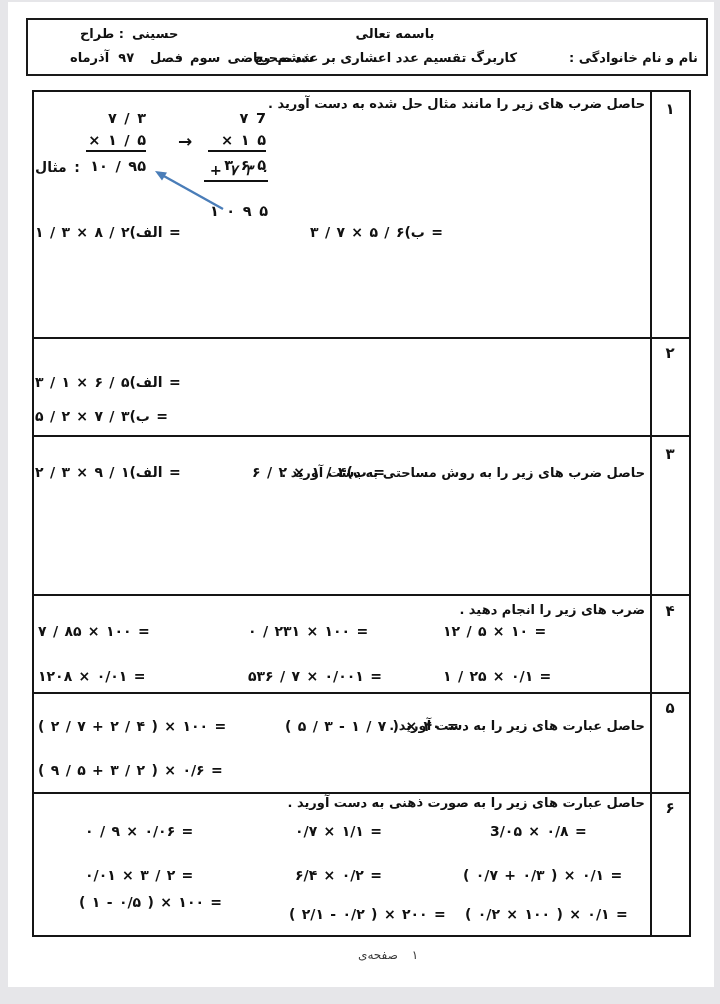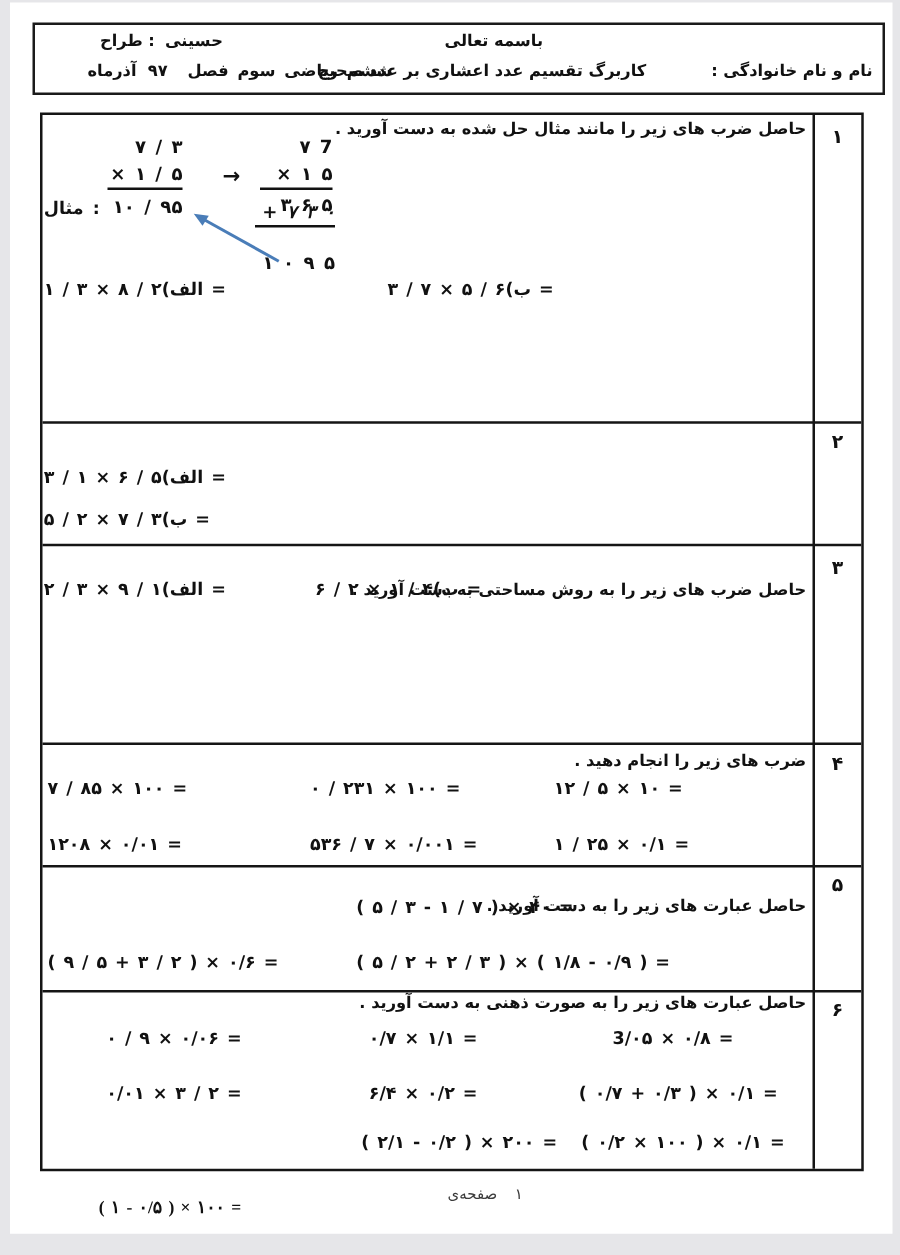--- a/index.html
+++ b/index.html
@@ -140,31 +140,31 @@
   <div class="eq" style="left:27px;top:462px;">الف)۱ / ۹ × ۳ / ۲ =</div>
   <div class="eq" style="left:244px;top:462px;">ب)۴ / ۱ × ۲ / ۶ =</div>
 
   <div class="eq" style="left:30px;top:621px;">۷ / ۸۵ × ۱۰۰ =</div>
   <div class="eq" style="left:240px;top:621px;">۰ / ۲۳۱ × ۱۰۰ =</div>
   <div class="eq" style="left:435px;top:621px;">۱۲ / ۵ × ۱۰ =</div>
   <div class="eq" style="left:30px;top:666px;">۱۲۰۸ × ۰/۰۱ =</div>
   <div class="eq" style="left:240px;top:666px;">۵۳۶ / ۷ × ۰/۰۰۱ =</div>
   <div class="eq" style="left:435px;top:666px;">۱ / ۲۵ × ۰/۱ =</div>
 
+  <div class="eq" style="left:30px;top:716px;">( ۲ / ۷ + ۲ / ۴ ) × ۱۰۰ =</div>
   <div class="eq" style="left:277px;top:716px;">( ۵ / ۳ - ۱ / ۷ ) × ۴۰ =</div>
   <div class="eq" style="left:30px;top:760px;">( ۹ / ۵ + ۳ / ۲ ) × ۰/۶ =</div>
-  <div class="eq" style="left:277px;top:760px;">( ۵ / ۲ + ۲ / ۳ ) × ( ۱/۸ - ۰/۹ ) =</div>
 
   <div class="eq" style="left:77px;top:821px;">۰ / ۹ × ۰/۰۶ =</div>
   <div class="eq" style="left:287px;top:821px;">۰/۷ × ۱/۱ =</div>
   <div class="eq" style="left:482px;top:821px;">3/۰۵ × ۰/۸ =</div>
   <div class="eq" style="left:77px;top:865px;">۰/۰۱ × ۳ / ۲ =</div>
   <div class="eq" style="left:287px;top:865px;">۶/۴ × ۰/۲ =</div>
   <div class="eq" style="left:455px;top:865px;">( ۰/۷ + ۰/۳ ) × ۰/۱ =</div>
-  <div class="eq" style="left:71px;top:955px;font-family:Liberation Serif, serif;">( ۱ - ۰/۵ ) × ۱۰۰ =</div>
+  <div class="eq" style="left:71px;top:892px;">( ۱ - ۰/۵ ) × ۱۰۰ =</div>
   <div class="eq" style="left:281px;top:904px;">( ۲/۱ - ۰/۲ ) × ۲۰۰ =</div>
   <div class="eq" style="left:457px;top:904px;">( ۰/۲ × ۱۰۰ ) × ۰/۱ =</div>
 
   <div class="footer">
     <span>صفحه‌ی</span>
     <span>۱</span>
   </div>
 
 </div>
 

